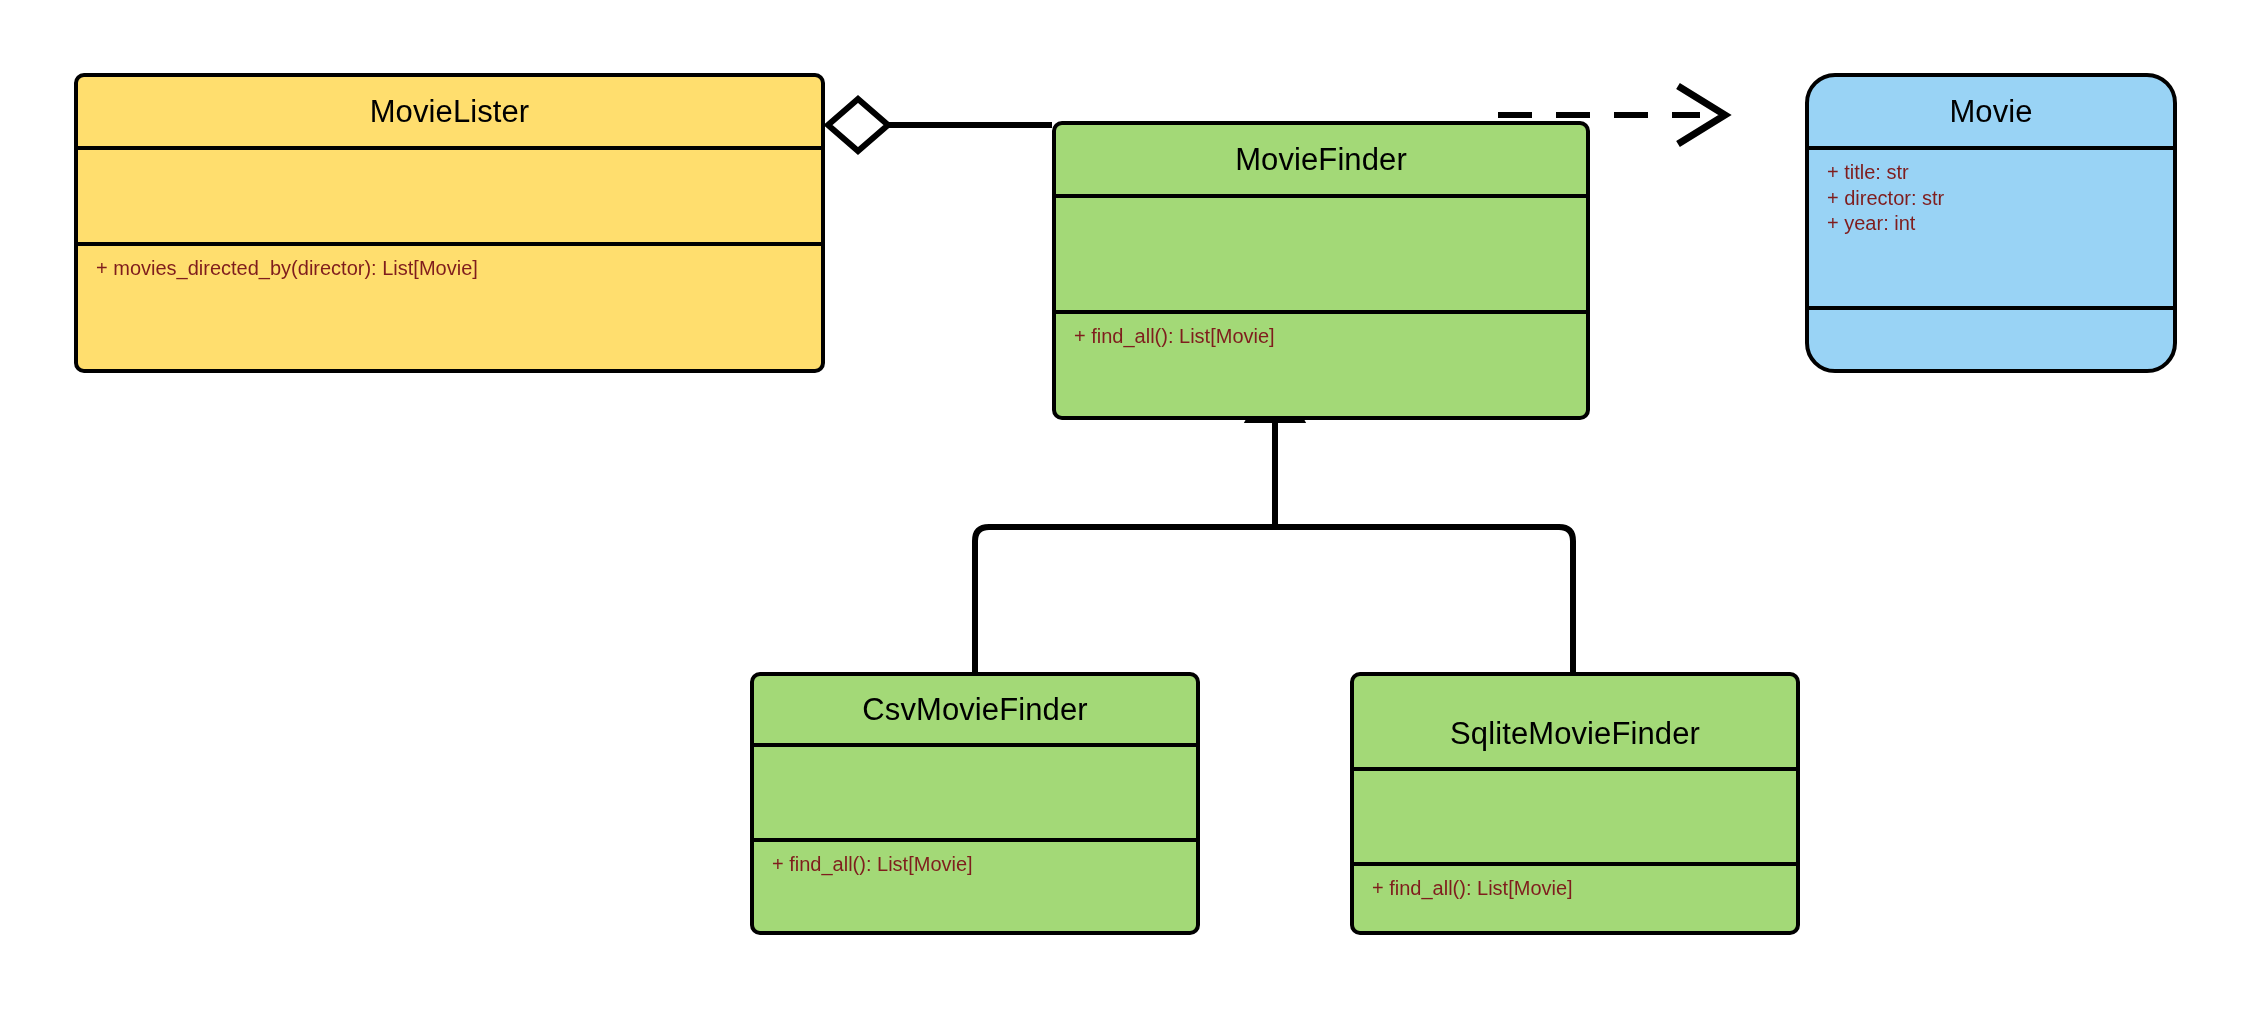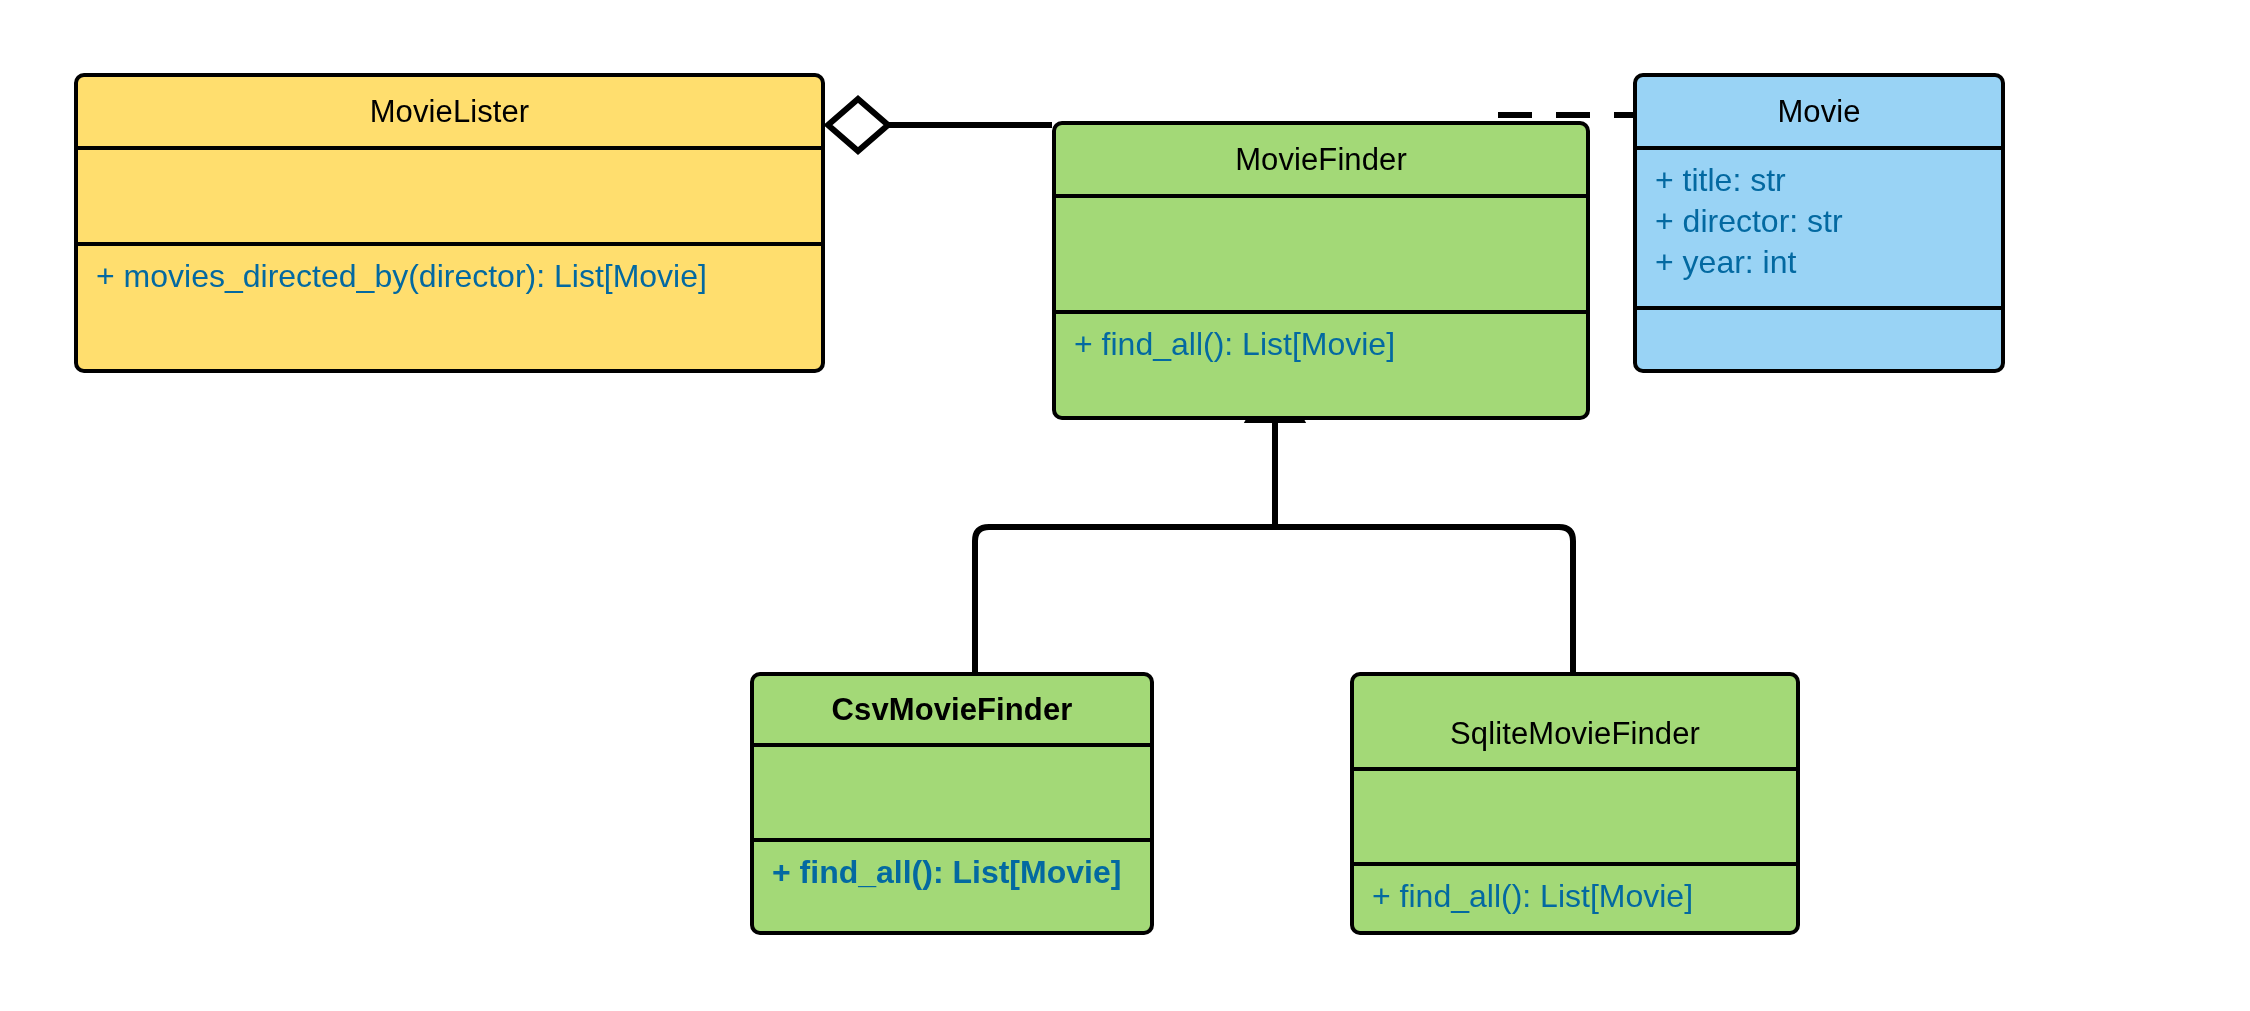--- a/index.html
+++ b/index.html
@@ -50,23 +50,23 @@
     align-items: center;
     justify-content: center;
     font-size: 31px;
     color: #000000;
     letter-spacing: 0.1px;
   }
   .member-list {
     padding: 10px 18px 0 18px;
   }
   .member {
-    font-size: 32px;
+    font-size: 20px;
     line-height: 1.28;
-    color: #0369a1;
+    color: #7f1d1d;
     white-space: nowrap;
   }
   .empty-compartment {
     
   }
 </style>
 </head>
 <body>
 
 <div id="canvas">
@@ -102,31 +102,31 @@
   </div>
 
   <div class="uml-class" style="left:1052px; top:73px; width:538px; height:299px; background:#A3D977;margin-top:48px;">
     <div class="compartment class-name" style="height:69px;">MovieFinder</div>
     <div class="compartment divided empty-compartment" style="height:116px;"></div>
     <div class="compartment divided member-list" style="flex:1;">
       <div class="member">+ find_all(): List[Movie]</div>
     </div>
   </div>
 
-  <div class="uml-class" style="left:1633px; top:73px; width:372px; height:300px; background:#99D3F5;">
+  <div class="uml-class" style="left:1805px; top:73px; width:372px; height:300px; background:#99D3F5;border-radius:30px;">
     <div class="compartment class-name" style="height:69px;">Movie</div>
     <div class="compartment divided member-list" style="height:160px;">
       <div class="member">+ title: str</div>
       <div class="member">+ director: str</div>
       <div class="member">+ year: int</div>
     </div>
     <div class="compartment divided empty-compartment" style="flex:1;"></div>
   </div>
 
-  <div class="uml-class" style="left:750px; top:672px; width:404px; height:263px; background:#A3D977;font-weight:bold;">
+  <div class="uml-class" style="left:750px; top:672px; width:450px; height:263px; background:#A3D977;">
     <div class="compartment class-name" style="height:67px;">CsvMovieFinder</div>
     <div class="compartment divided empty-compartment" style="height:95px;"></div>
     <div class="compartment divided member-list" style="flex:1;">
       <div class="member">+ find_all(): List[Movie]</div>
     </div>
   </div>
 
   <div class="uml-class" style="left:1350px; top:672px; width:450px; height:263px; background:#A3D977;">
     <div class="compartment class-name" style="height:67px;margin-top:24px;">SqliteMovieFinder</div>
     <div class="compartment divided empty-compartment" style="height:95px;"></div>

